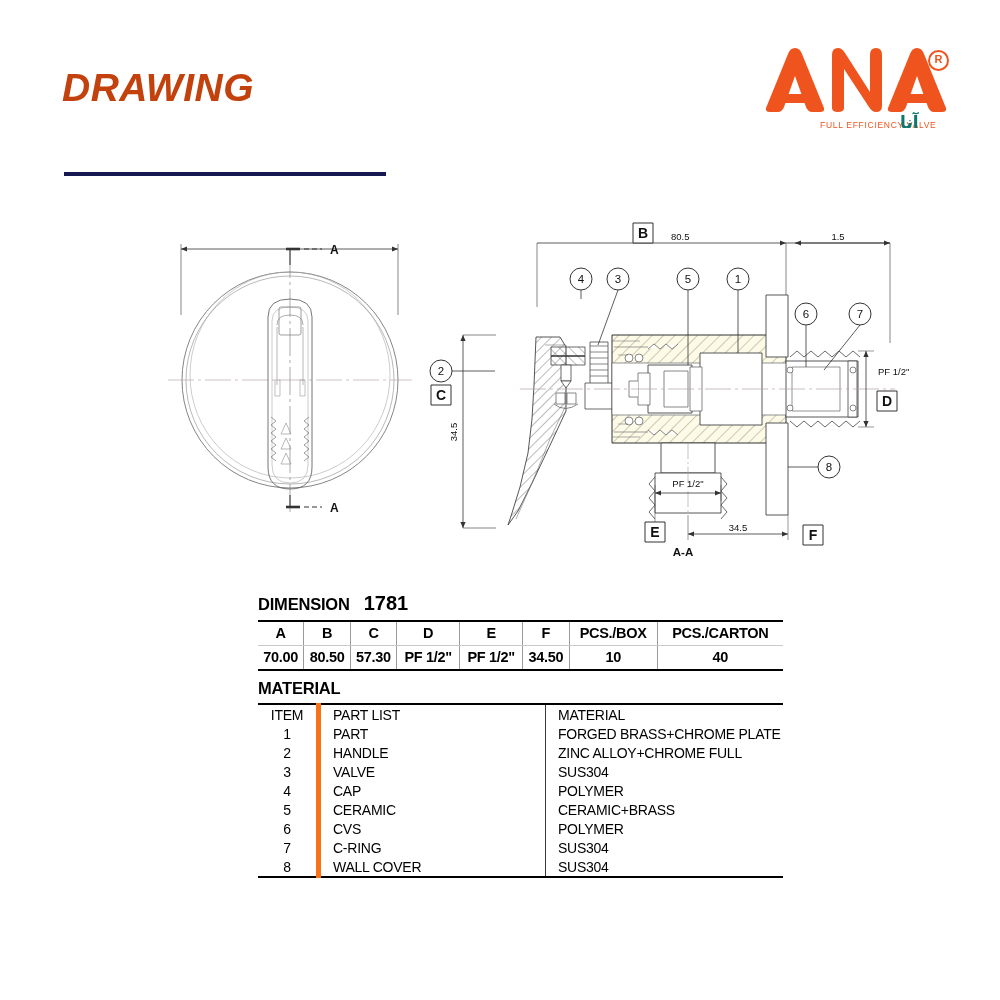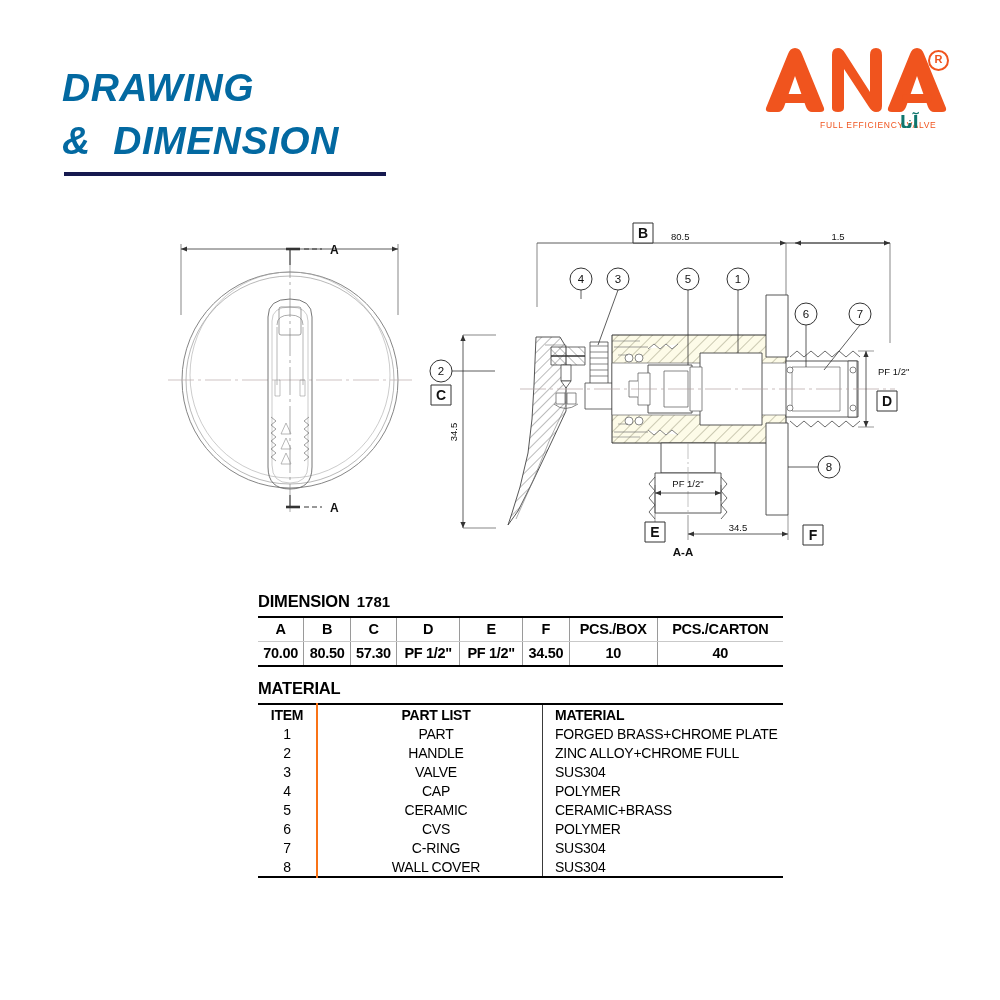--- a/index.html
+++ b/index.html
@@ -3,21 +3,21 @@
 <meta charset="utf-8">
 <style>
   html,body{margin:0;padding:0;background:#ffffff;}
   body{width:1000px;height:1000px;position:relative;overflow:hidden;
        font-family:"Liberation Sans","DejaVu Sans",sans-serif;color:#000;}
 
   
   #header{position:absolute;left:0;top:0;width:1000px;height:200px;}
   #title-block{position:absolute;left:62px;top:62px;width:420px;}
   .title-line{font-size:39px;font-weight:bold;font-style:italic;
-     color:#0369a1;letter-spacing:.5px;line-height:1.35;white-space:pre;}
+     color:#c2410c;letter-spacing:.5px;line-height:1.35;white-space:pre;}
   #title-rule{position:absolute;left:64px;top:172px;width:322px;height:4px;background:#16194f;}
 
   
   #logo{position:absolute;left:762px;top:44px;width:200px;height:105px;}
   #logo-word{position:absolute;left:0;top:0;width:185px;height:72px;}
   #logo-reg{position:absolute;left:166px;top:6px;width:17px;height:17px;
      border:2px solid #F0541E;border-radius:50%;color:#F0541E;font-size:11px;
      font-weight:bold;line-height:14px;text-align:center;}
   #logo-tag{position:absolute;left:58px;top:76px;font-size:8.5px;font-weight:normal;
      color:#F0541E;letter-spacing:.7px;white-space:nowrap;}
@@ -25,44 +25,43 @@
      color:#0f766e;line-height:20px;white-space:nowrap;font-family:"DejaVu Sans",sans-serif;}
 
   
   #drawing{position:absolute;left:0;top:195px;width:1000px;height:385px;}
 
   
   #dim-block{position:absolute;left:258px;top:592px;width:525px;}
   #mat-block{position:absolute;left:258px;top:679px;width:525px;}
   .sec-head{font-size:16.5px;font-weight:bold;letter-spacing:-.2px;
      padding-bottom:5px;white-space:nowrap;}
-  .sec-head .code{font-weight:bold;font-size:15px;margin-left:7px;letter-spacing:0;}
+  .sec-head .code{font-weight:bold;font-size:20px;margin-left:14px;letter-spacing:0;}
   table{border-collapse:collapse;width:100%;}
   #dim-table{border-top:2.4px solid #000;border-bottom:2.4px solid #000;}
   #dim-table th,#dim-table td{font-size:14.5px;text-align:center;padding:3px 0 4px;
      border-left:1px solid #9a9a9a;white-space:nowrap;letter-spacing:-.3px;}
   #dim-table th:first-child,#dim-table td:first-child{border-left:none;}
   #dim-table th{font-weight:bold;border-bottom:1px solid #c9c9c9;}
   #dim-table td{font-weight:bold;}
   #mat-table{border-top:2.4px solid #000;border-bottom:2.4px solid #000;}
   #mat-table th,#mat-table td{font-size:14px;padding:1.5px 0;white-space:nowrap;letter-spacing:-.25px;}
-  #mat-table th{font-weight:bold;}
+  #mat-table th{font-weight:normal;}
   .c-item{width:58px;text-align:center;}
-  .c-part{width:212px;text-align:center;padding-left:12px !important;
-     border-left:2px solid #f97316;}
+  .c-part{width:212px;text-align:left;padding-left:12px !important;
+     border-left:5px solid #f97316;}
   .c-mat{text-align:left;padding-left:12px !important;border-left:1px solid #3a3a3a;}
 </style>
 </head>
 <body>
 
 <div id="header">
 
   <div id="title-block">
     <div class="title-line">DRAWING</div>
-    <div class="title-line">&amp;  DIMENSION</div>
   </div>
   <div id="title-rule"></div>
 
   <div id="logo">
     <svg id="logo-word" viewBox="0 0 185 72">
       <g fill="#F0541E">
 
         <path d="M4 64 L26 10 Q28 4 33 4 Q38 4 40 10 L62 64 Q63 68 58 68 L50 68 Q46 68 44 63 L33 32 L22 63 Q20 68 16 68 L8 68 Q3 68 4 64 Z"></path>
         <rect x="18" y="50" width="30" height="9" rx="4.5"></rect>
 

